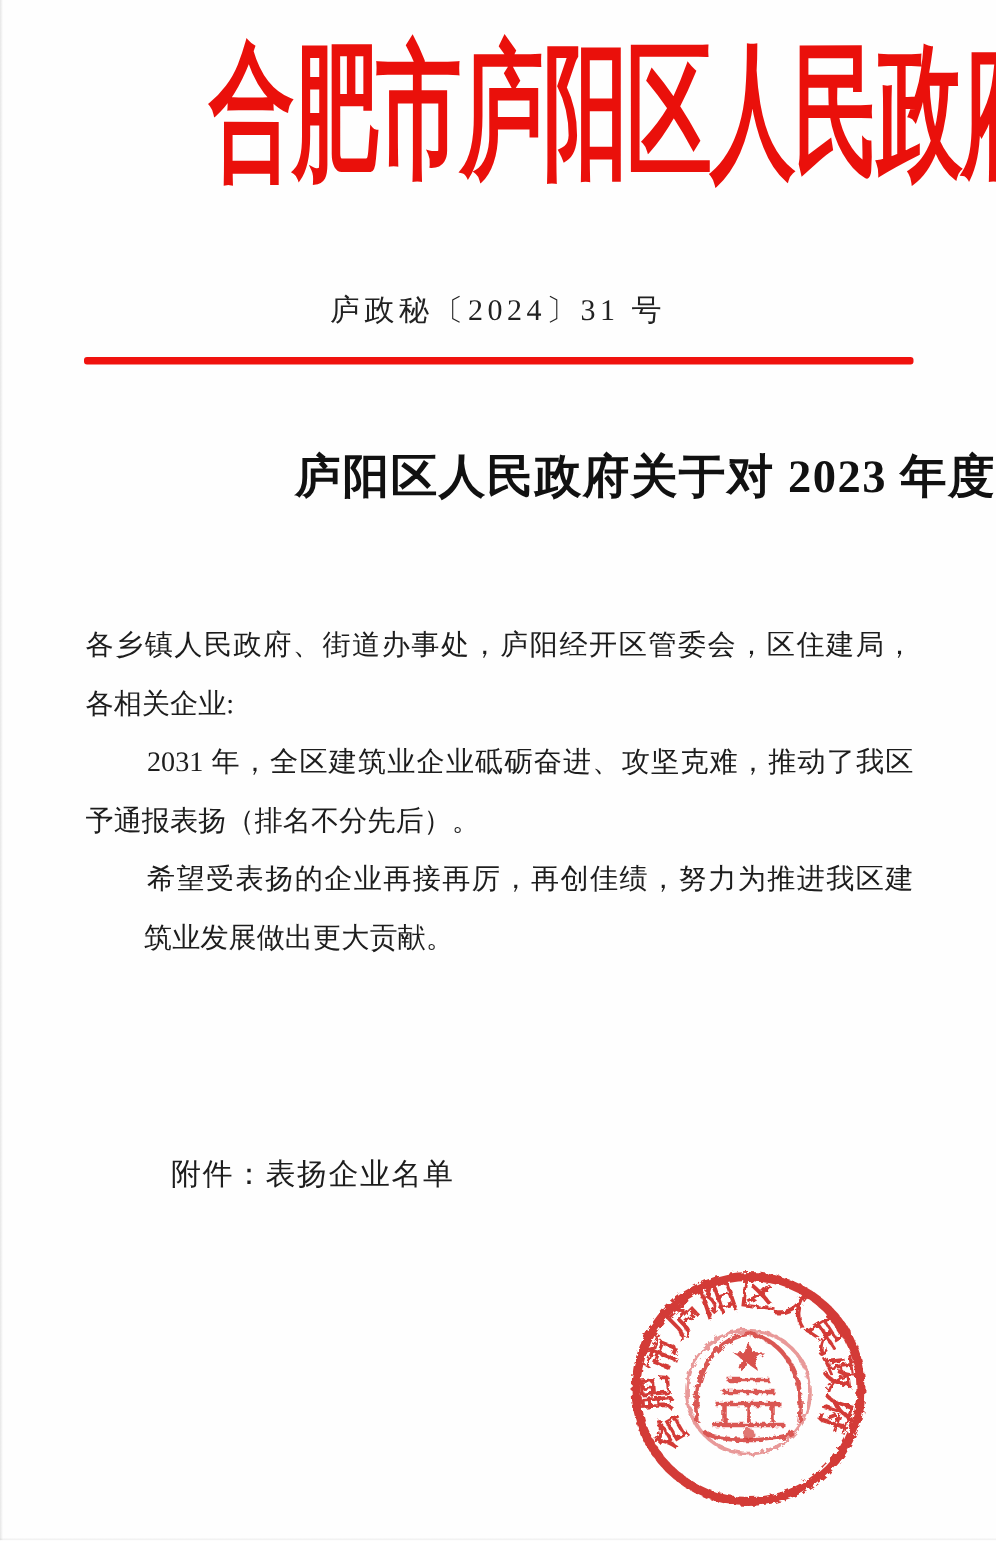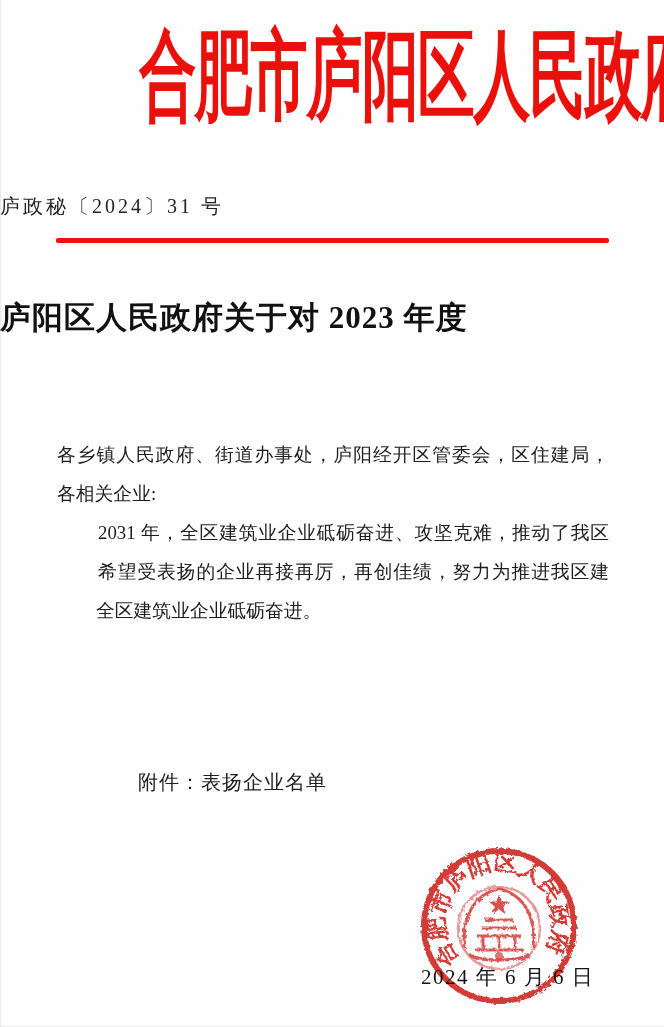--- a/index.html
+++ b/index.html
@@ -18,49 +18,50 @@
     font-size:98px;line-height:1.12;
     font-weight:bold;
     color:#ea100b;
     white-space:nowrap;
     transform:scaleX(0.58);
     transform-origin:50% 0;
     letter-spacing:-2px;
   }
   .docnum{
     position:absolute;top:193px;left:0;right:0;
+    text-align:center;
     font-size:20px;letter-spacing:3px;
     color:#222;
   }
   .redrule{
     position:absolute;top:238px;left:56px;
     width:553px;height:5px;
     background:#f0120e;
     border-radius:2px;
   }
   .doc-title{
     position:absolute;top:296px;left:0;right:0;
-    text-align:left;
+    text-align:right;
     font-weight:bold;
     font-size:31px;line-height:44px;
     letter-spacing:1px;
     color:#111;
   }
   .body-block{
-    position:absolute;top:435px;left:57px;
+    position:absolute;top:411px;left:57px;
     width:552px;
     font-size:18.8px;line-height:39px;
     color:#1d1d1d;
   }
   .line{text-align:justify;}
   .line.full{text-align-last:justify;}
   .line.indent{padding-left:41px;}
   .line.cont{padding-left:39px;}
   .attachment{
-    position:absolute;top:769px;left:138px;
+    position:absolute;top:769px;left:114px;
     font-size:20px;letter-spacing:1px;
     color:#1d1d1d;
   }
   .seal{
     position:absolute;left:411px;top:838px;
     width:176px;height:176px;
     z-index:2;
   }
   .date{
     position:absolute;top:963px;left:421px;
@@ -84,22 +85,23 @@
   <div class="redrule"></div>
 
   <div class="doc-title">
     <div>庐阳区人民政府关于对 2023 年度</div>
   </div>
 
   <div class="body-block">
     <div class="line full">各乡镇人民政府、街道办事处，庐阳经开区管委会，区住建局，</div>
     <div class="line">各相关企业:</div>
     <div class="line full indent">2031 年，全区建筑业企业砥砺奋进、攻坚克难，推动了我区</div>
+    <div class="line">予通报表扬（排名不分先后）。</div>
     <div class="line full indent">希望受表扬的企业再接再厉，再创佳绩，努力为推进我区建</div>
-    <div class="line cont">全区建筑业企业砥砺奋进。</div>
+    <div class="line cont">筑业发展做出更大贡献。</div>
   </div>
 
   <div class="attachment">附件：表扬企业名单</div>
 
   <div class="seal">
     <svg width="176" height="176" viewBox="0 0 176 176">
       <defs>
         <filter id="stampRough" x="-15%" y="-15%" width="130%" height="130%">
           <feTurbulence type="fractalNoise" baseFrequency="0.28" numOctaves="2" seed="7" result="n"></feTurbulence>
           <feDisplacementMap in="SourceGraphic" in2="n" scale="4"></feDisplacementMap>
@@ -119,17 +121,16 @@
           <path d="M66,98 h44 M70,90 h36 M74,82 h28"></path>
           <path d="M72,98 v12 M88,98 v12 M104,98 v12"></path>
           <path d="M64,112 h48"></path>
         </g>
         <path d="M88,56 l2.6,7.4 7.8,0.2 -6.2,4.8 2.2,7.6 -6.4,-4.5 -6.4,4.5 2.2,-7.6 -6.2,-4.8 7.8,-0.2 Z" fill="#cf2722" opacity="0.9"></path>
         <circle cx="88" cy="118" r="4" fill="#cf2722" opacity="0.7"></circle>
       </g>
     </svg>
   </div>
 
-  <div class="date">2024 年 6 月 6 日</div>
 
   <div class="edge-left"></div>
   <div class="edge-bottom"></div>
 </div>
 
 </body></html>

